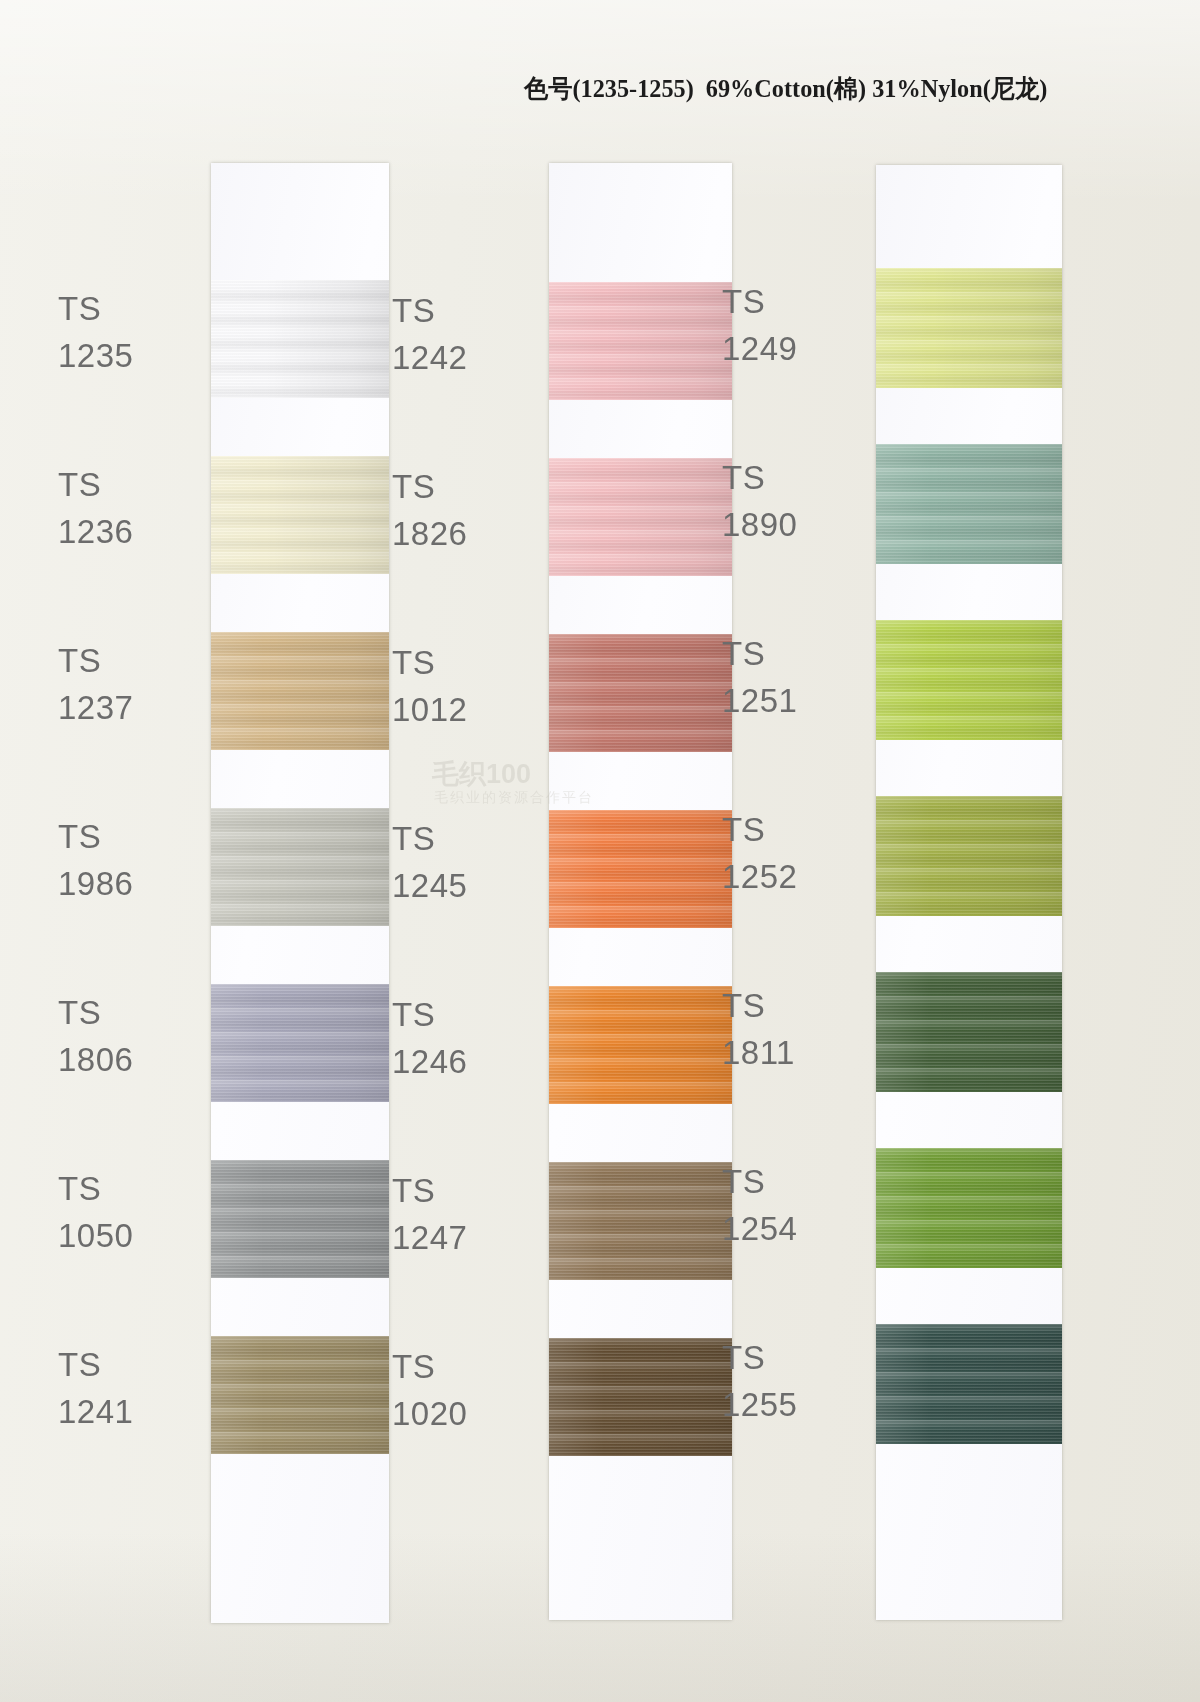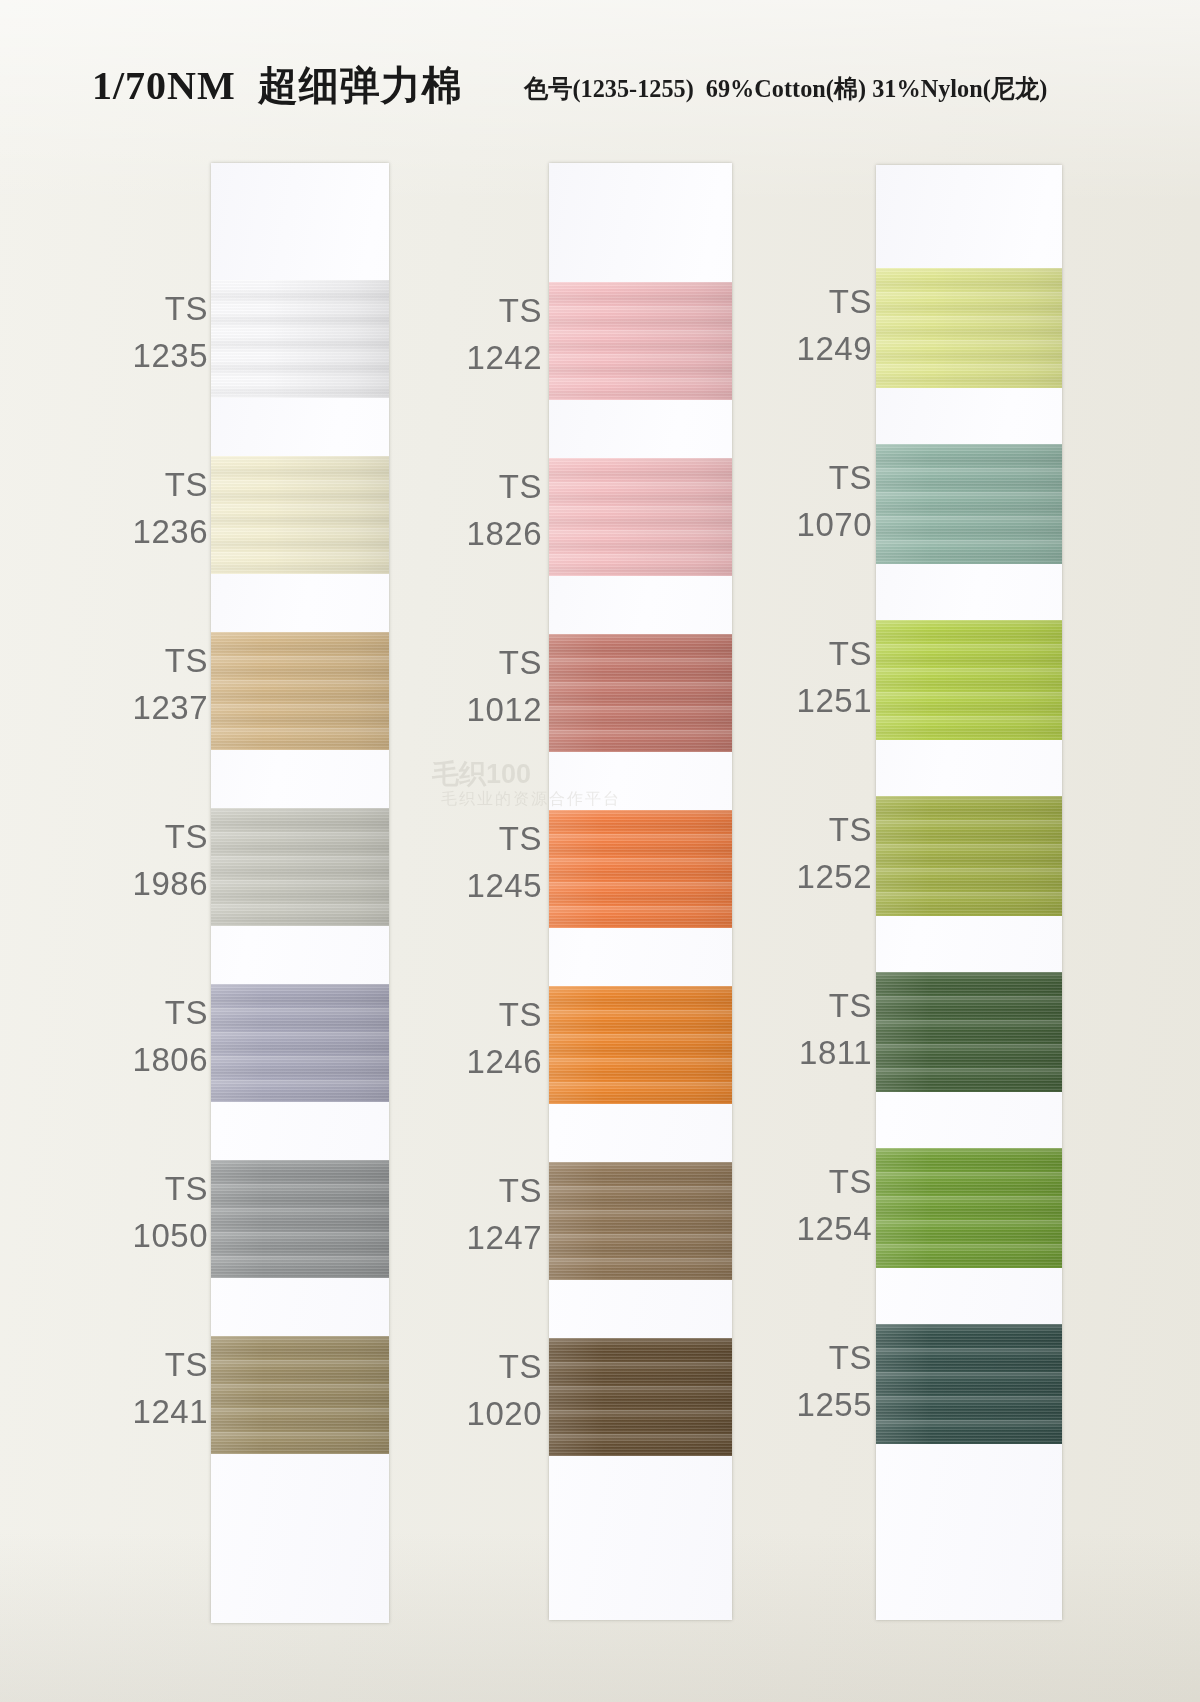--- a/index.html
+++ b/index.html
@@ -85,21 +85,21 @@
       rgba(255,255,255,.20) 0px,
       rgba(255,255,255,0) 9px,
       rgba(0,0,0,.05) 16px,
       rgba(255,255,255,0) 24px);
   }
 
   
   .label{
     position:absolute;
     width:150px;
-    text-align:right;
+    text-align:left;
     color:#6c6c6c;
     font-size:33px;
     line-height:47px;
     font-family:"Liberation Sans", sans-serif;
     letter-spacing:.5px;
     white-space:pre;
   }
   .label .ln{display:block;}
 
   
@@ -107,32 +107,31 @@
     position:absolute;left:432px;top:758px;width:180px;height:56px;
     pointer-events:none;opacity:.30;
   }
   #wm-text{
     position:absolute;left:0;top:-2px;
     font-size:27px;color:#b9b6ad;
     font-family:"Liberation Sans", sans-serif;
     white-space:pre;font-weight:bold;
   }
   #wm-sub{
-    position:absolute;left:9px;top:31px;
-    font-size:16px;color:#c2bfb6;letter-spacing:2px;
+    position:absolute;left:2px;top:31px;
+    font-size:14px;color:#c2bfb6;letter-spacing:2px;
     white-space:pre;
   }
 </style>
 </head>
 <body>
 
 <div id="sheet"></div>
 
 <div id="header">
-  <div id="title-main">1/70NM  超细弹力棉</div>
   <div id="title-sub">色号(1235-1255)  69%Cotton(棉) 31%Nylon(尼龙)</div>
 </div>
 
 <div id="columns-root">
     <div class="column" style="left: 211px; top: 163px; width: 178px; height: 1460px;">
       <div class="band" style="top: 117px; height: 118px;">
         <div class="fill" style="background: rgb(250, 250, 252);"></div>
         <div class="threads"></div>
         <div class="wide"></div>
         <div class="sheen"></div>
@@ -270,21 +269,21 @@
         <div class="sheen"></div>
       </div>
       <div class="band" style="top: 1159px; height: 120px;">
         <div class="fill" style="background: rgb(45, 74, 68);"></div>
         <div class="threads"></div>
         <div class="wide"></div>
         <div class="sheen"></div>
       </div>
     </div>
     <div class="label" style="left: 722px; top: 278px;"><span class="ln">TS</span><span class="ln">1249</span></div>
-    <div class="label" style="left: 722px; top: 454px;"><span class="ln">TS</span><span class="ln">1070</span></div>
+    <div class="label" style="left: 722px; top: 454px;"><span class="ln">TS</span><span class="ln">1890</span></div>
     <div class="label" style="left: 722px; top: 630px;"><span class="ln">TS</span><span class="ln">1251</span></div>
     <div class="label" style="left: 722px; top: 806px;"><span class="ln">TS</span><span class="ln">1252</span></div>
     <div class="label" style="left: 722px; top: 982px;"><span class="ln">TS</span><span class="ln">1811</span></div>
     <div class="label" style="left: 722px; top: 1158px;"><span class="ln">TS</span><span class="ln">1254</span></div>
     <div class="label" style="left: 722px; top: 1334px;"><span class="ln">TS</span><span class="ln">1255</span></div>
   </div>
 
 <div id="watermark">
   <div id="wm-text">毛织100</div>
   <div id="wm-sub">毛织业的资源合作平台</div>

